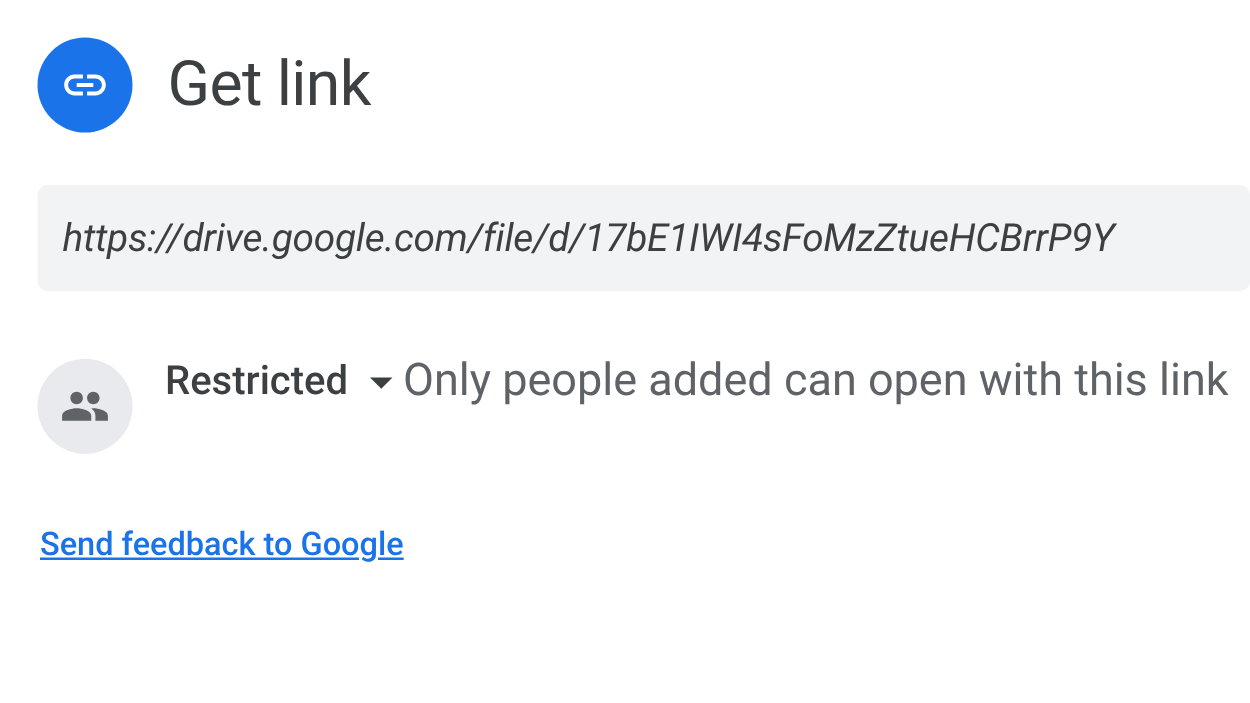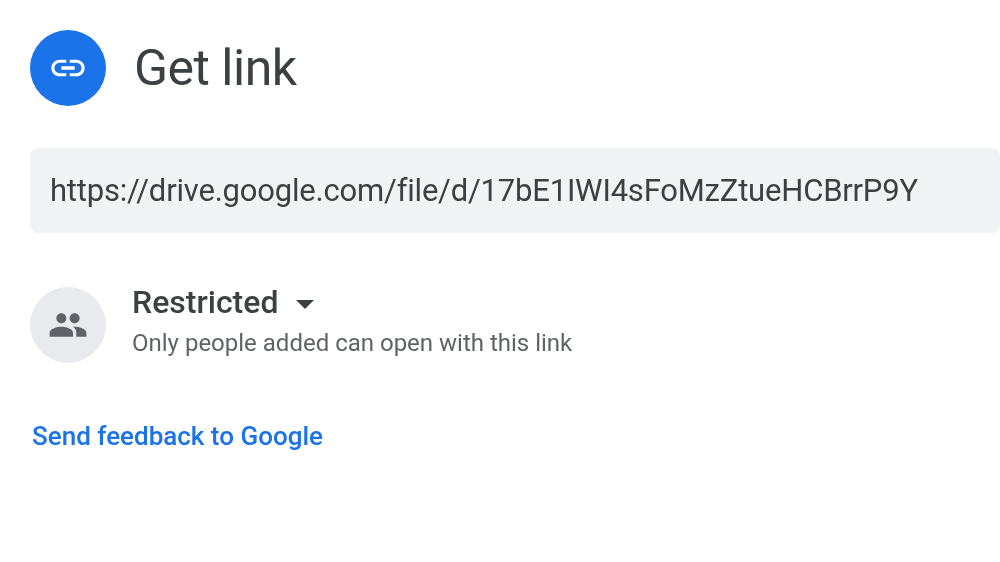--- a/index.html
+++ b/index.html
@@ -46,20 +46,21 @@
       text-align: center;
     }
     .url-box {
       background: #f1f3f4;
       border-radius: 8px;
       padding: 24px 20px;
       margin-bottom: 50px;
       width: 100%;
       overflow: hidden;
       white-space: nowrap;
+      font-style: italic;
     }
     .url-text {
       font-size: 31px;
       color: #3c4043;
       font-weight: 400;
       letter-spacing: -0.2px;
     }
     .permission-row {
       display: flex;
       align-items: flex-start;
@@ -77,21 +78,21 @@
       flex-shrink: 0;
       margin-top: 4px;
     }
     .people-icon-circle svg {
       width: 40px;
       height: 40px;
       fill: #5f6368;
     }
     .permission-text {
       display: flex;
-      flex-direction: column;
+      flex-direction: row;
       gap: 8px;
     }
     .permission-dropdown {
       display: inline-flex;
       align-items: center;
       gap: 18px;
       cursor: pointer;
     }
     .permission-label {
       font-size: 32px;
@@ -100,27 +101,28 @@
     }
     .dropdown-arrow {
       width: 0;
       height: 0;
       border-left: 9px solid transparent;
       border-right: 9px solid transparent;
       border-top: 9px solid #3c4043;
       margin-top: 4px;
     }
     .permission-desc {
-      font-size: 24px;
+      font-size: 36px;
       color: #5f6368;
       font-weight: 400;
     }
     .feedback-link {
       font-size: 26px;
       color: #1a73e8;
+      text-decoration: underline;
       font-weight: 500;
       cursor: pointer;
       display: inline-block;
       margin-left: 2px;
     }
   </style>
 </head>
 <body>
 
 <div class="container">

